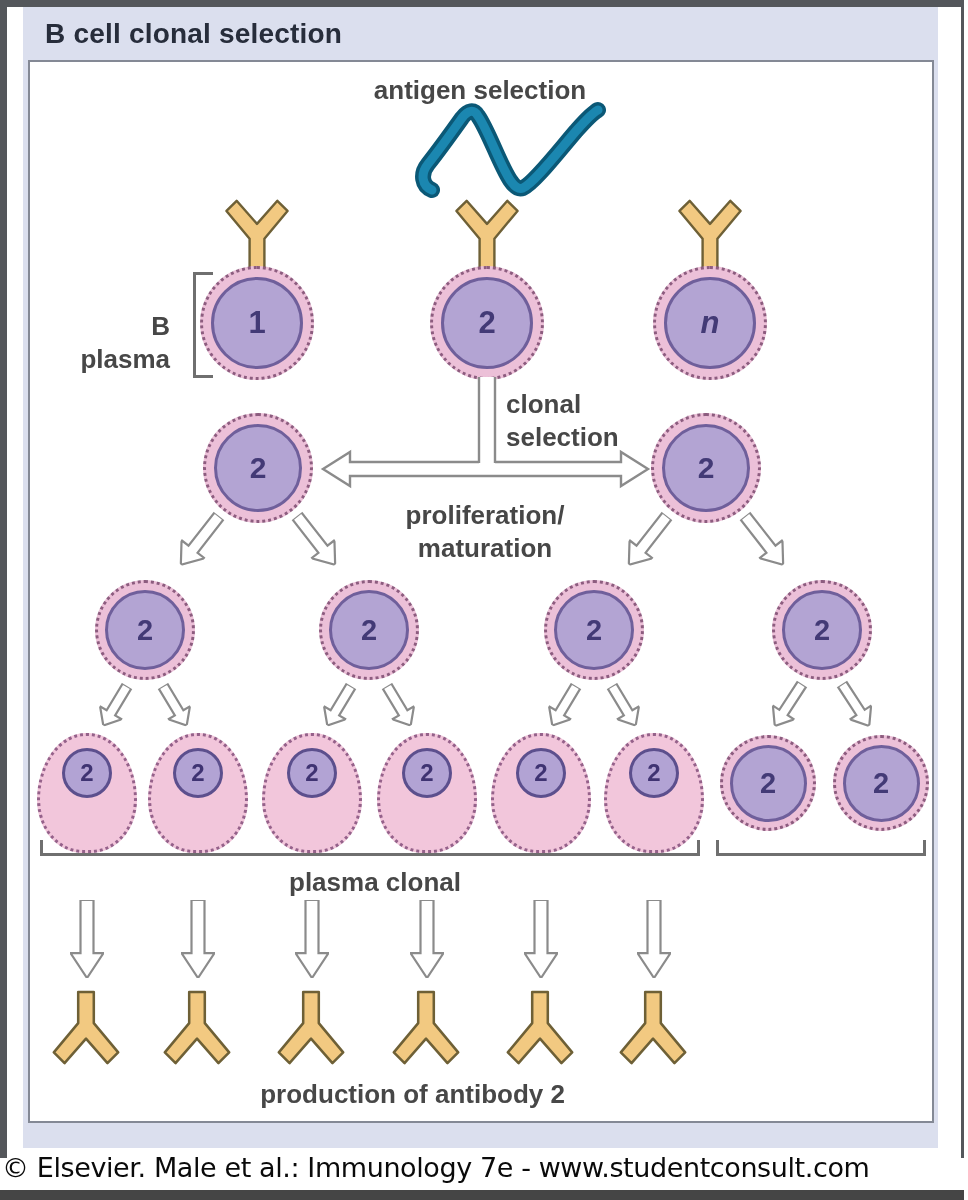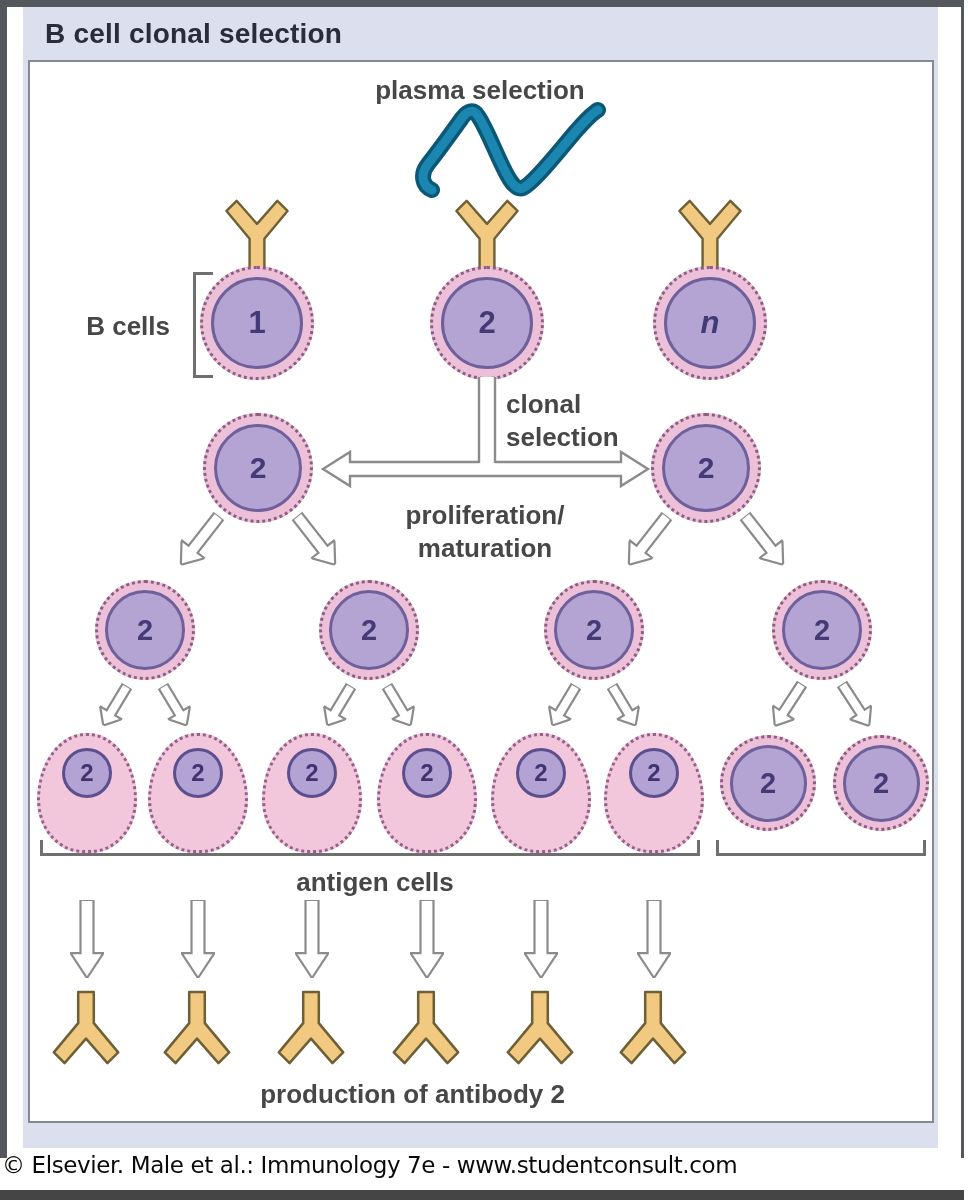--- a/index.html
+++ b/index.html
@@ -6,21 +6,21 @@
   .stage{position:relative;width:964px;height:1200px;background:#fff;overflow:hidden;
          font-family:"Liberation Sans",sans-serif;}
   
   .fr{position:absolute;background:#54575b;}
   .panel{position:absolute;left:23px;top:7px;width:915px;height:1141px;background:#dbdfee;}
   .content{position:absolute;left:28px;top:60px;width:906px;height:1063px;background:#fff;
            border:2px solid #848995;box-sizing:border-box;}
   .title{position:absolute;left:45px;top:18px;font-size:28px;font-weight:bold;color:#272d3b;letter-spacing:.2px;}
   .lbl{position:absolute;font-size:26px;font-weight:bold;color:#474747;white-space:pre-line;line-height:33px;}
   .footer{position:absolute;left:2px;top:1152px;width:964px;font-family:"DejaVu Sans",sans-serif;
-          font-size:23px;color:#0a0a0a;letter-spacing:-0.4px;}
+          font-size:27px;color:#0a0a0a;letter-spacing:-0.4px;}
   
   .cell{position:absolute;border-radius:50%;background:#ecc0d8;border:3px dotted #8d5c7f;
         box-sizing:border-box;display:flex;align-items:center;justify-content:center;}
   .inner{border-radius:50%;background:#b3a4d3;border:3px solid #6f5f9b;box-sizing:border-box;
          display:flex;align-items:center;justify-content:center;font-weight:bold;color:#433a76;}
   .c114{width:114px;height:114px;} .c114 .inner{width:92px;height:92px;font-size:31px;}
   .c110{width:110px;height:110px;} .c110 .inner{width:88px;height:88px;font-size:30px;}
   .c100{width:100px;height:100px;} .c100 .inner{width:80px;height:80px;font-size:29px;}
   .c96{width:96px;height:96px;}   .c96 .inner{width:77px;height:77px;font-size:29px;}
   .it{font-style:italic;}
@@ -58,27 +58,27 @@
 
   <div class="panel"></div>
   <div class="content"></div>
   <div class="fr" style="left:0;top:0;width:968px;height:7px"></div>
   <div class="fr" style="left:0;top:0;width:7px;height:1158px"></div>
   <div class="fr" style="left:961px;top:0;width:7px;height:1158px"></div>
   <div class="fr" style="left:0;top:1190px;width:968px;height:10px;background:#454545"></div>
 
   <div class="title">B cell clonal selection</div>
 
-  <div class="lbl" style="left:330px;top:74px;width:300px;text-align:center">plasma selection</div>
-  <div class="lbl" style="left:58px;top:310px;width:112px;text-align:right">B cells</div>
+  <div class="lbl" style="left:330px;top:74px;width:300px;text-align:center">antigen selection</div>
+  <div class="lbl" style="left:58px;top:310px;width:112px;text-align:right">B plasma</div>
   <div class="lbl" style="left:506px;top:388px">clonal
 selection</div>
   <div class="lbl" style="left:355px;top:499px;width:260px;text-align:center">proliferation/
 maturation</div>
-  <div class="lbl" style="left:225px;top:866px;width:300px;text-align:center">antigen cells</div>
+  <div class="lbl" style="left:225px;top:866px;width:300px;text-align:center">plasma clonal</div>
   <div class="lbl" style="left:165px;top:1078px;width:400px;text-align:right">production of antibody 2</div>
 
   <svg class="icon" style="left:405px;top:96px;width:220px;height:116px" viewBox="405 96 220 116">
     <path d="M 432 190 C 422 186 420 174 428 164 C 436 154 452 132 462 118 C 468 110 474 109 478 116 C 488 130 500 165 510 180 C 514 186 518 190 523 188 C 534 183 558 152 576 131 C 585 121 592 113 598 110" fill="none" stroke="#0b5876" stroke-width="16" stroke-linecap="round"></path>
     <path d="M 432 190 C 422 186 420 174 428 164 C 436 154 452 132 462 118 C 468 110 474 109 478 116 C 488 130 500 165 510 180 C 514 186 518 190 523 188 C 534 183 558 152 576 131 C 585 121 592 113 598 110" fill="none" stroke="#1b87b0" stroke-width="9" stroke-linecap="round"></path>
   </svg>
 
   <svg class="icon ab" style="left:220px;top:198px;width:74px;height:74px">
       <use href="#ab-y"></use>
     </svg>

